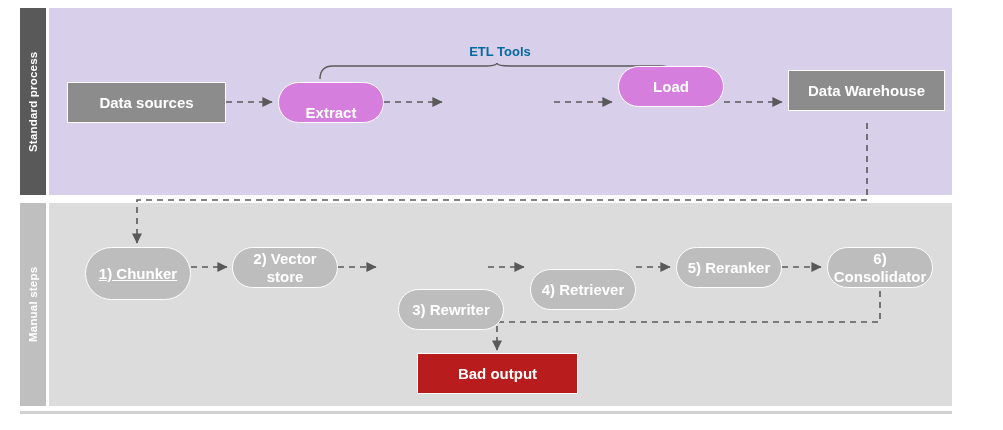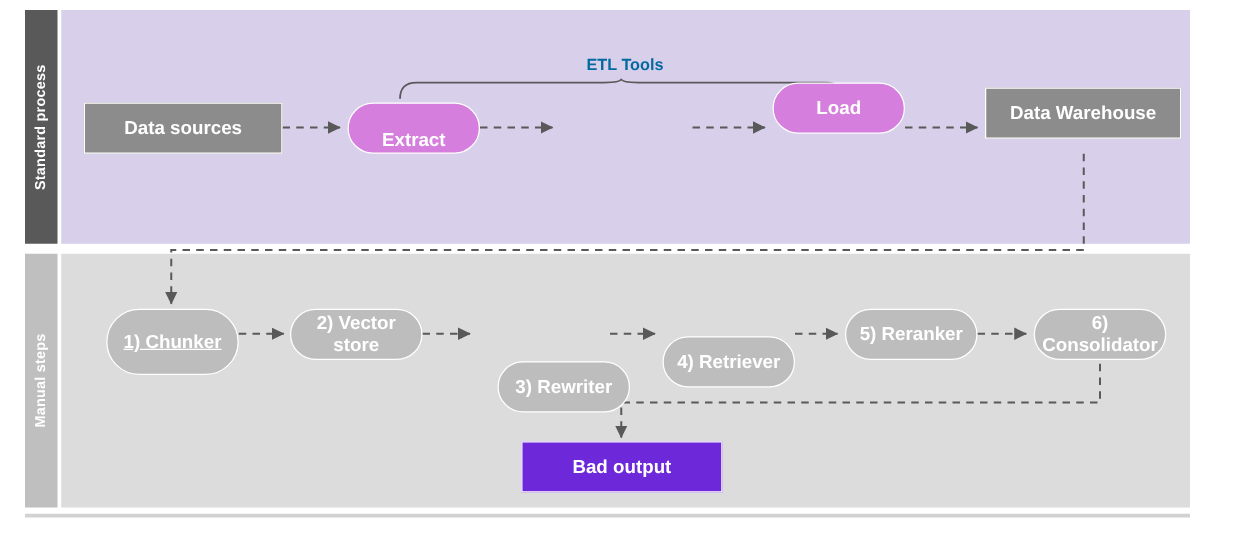--- a/index.html
+++ b/index.html
@@ -76,21 +76,21 @@
     font-size: 15px;
     line-height: 1.18;
     box-sizing: border-box;
     border: 1.5px solid #ffffff;
   }
   .node.rect { border-radius: 0; }
   .node.pill { border-radius: 999px; }
   .node.gray   { background: #8c8c8c; }
   .node.purple { background: #d57ede; }
   .node.pillgray { background: #bdbdbd; }
-  .node.yellow { background: #6d28d9; }
+  .node.yellow { background: #b91c1c; }
 
   
   #etl-label {
     position: absolute;
     left: 420px; top: 44px;
     width: 160px;
     text-align: center;
     color: #0369a1;
     font-weight: bold;
     font-size: 13px;

